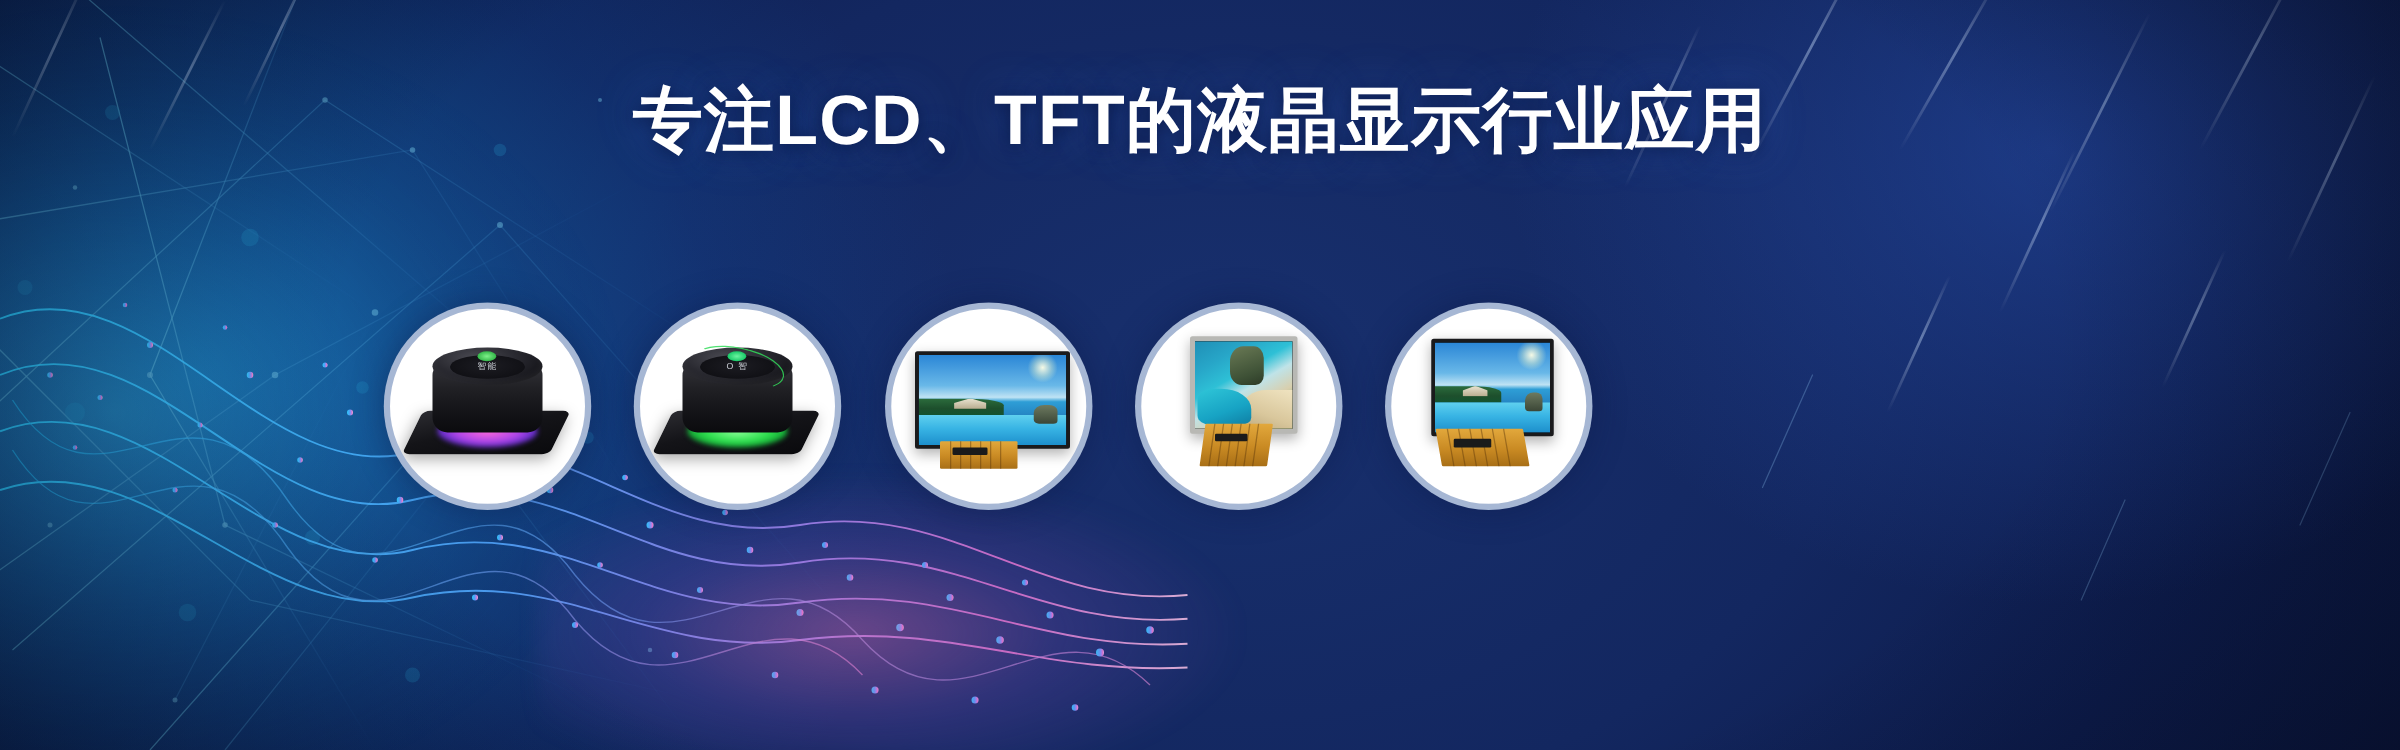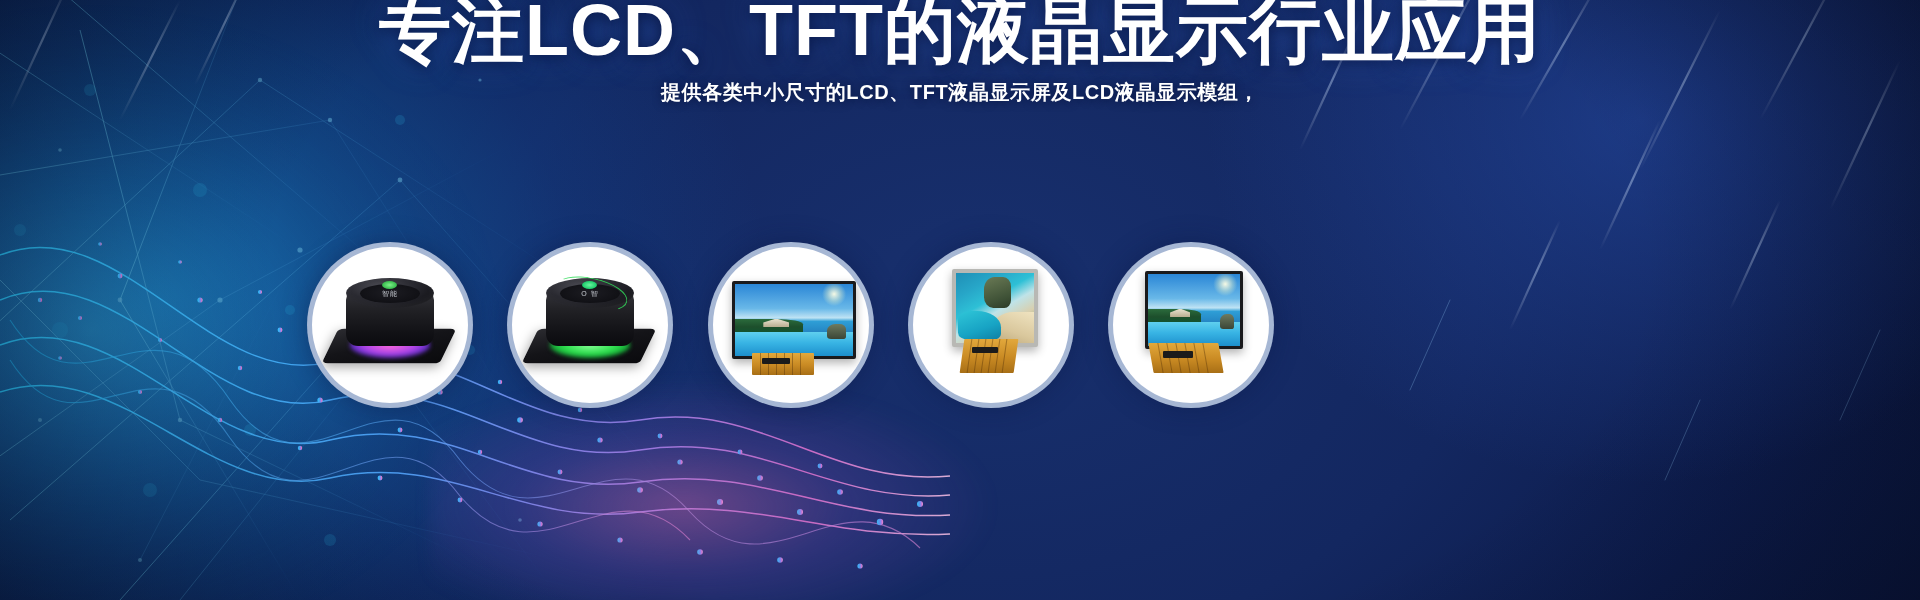--- a/index.html
+++ b/index.html
@@ -34,22 +34,22 @@
     position:absolute;inset:0;pointer-events:none;
     background:radial-gradient(ellipse 1250px 700px at 50% 45%, rgba(0,0,0,0) 55%, rgba(3,8,28,0.55) 100%);
   }
 
   
   #text-block{
     position:absolute;left:0;top:0;width:1920px;text-align:center;
     z-index:6;
   }
   #headline{
-    margin:0;
-    font-size:72px;line-height:60px;font-weight:bold;color:#ffffff;
+    margin:0;padding-top:66px;
+    font-size:56px;line-height:60px;font-weight:bold;color:#ffffff;
     letter-spacing:1px;
     text-shadow:0 2px 14px rgba(4,14,54,0.75), 0 0 34px rgba(60,120,230,0.45);
   }
   .subline{
     font-size:20px;line-height:36px;font-weight:bold;color:#ffffff;
     letter-spacing:.6px;
     text-shadow:0 1px 8px rgba(6,16,56,0.8);
   }
   #sub1{margin-top:14px;}
 
@@ -330,21 +330,20 @@
       <circle cx="740" cy="452" r="2.4"></circle>
         <circle cx="820" cy="466" r="2.4"></circle>
     </g>
   </svg>
 
   <div id="glow"></div>
   <div id="vignette"></div>
 
   <div id="text-block">
     <h1 id="headline">专注LCD、TFT的液晶显示行业应用</h1>
-    <div class="subline" id="sub1">提供各类中小尺寸的LCD、TFT液晶显示屏及LCD液晶显示模组，</div>
   </div>
 
   <div id="circles">
 
     <div class="circle" style="left:307px;">
       <div class="inner">
         <div class="spk-wrap">
           <div class="spk-base"></div>
           <div class="spk-ring purple"></div>
           <div class="spk-body"></div>

